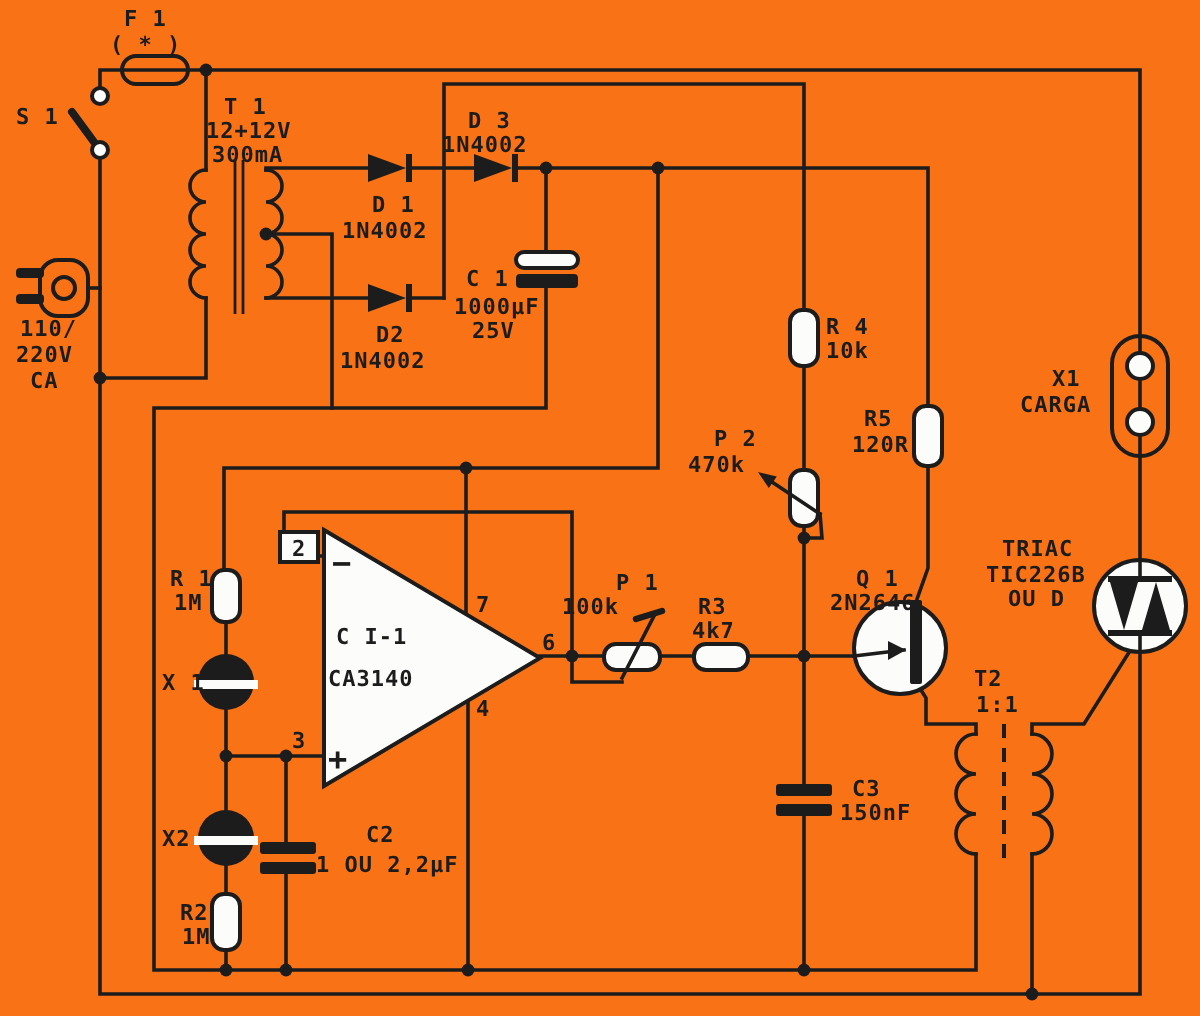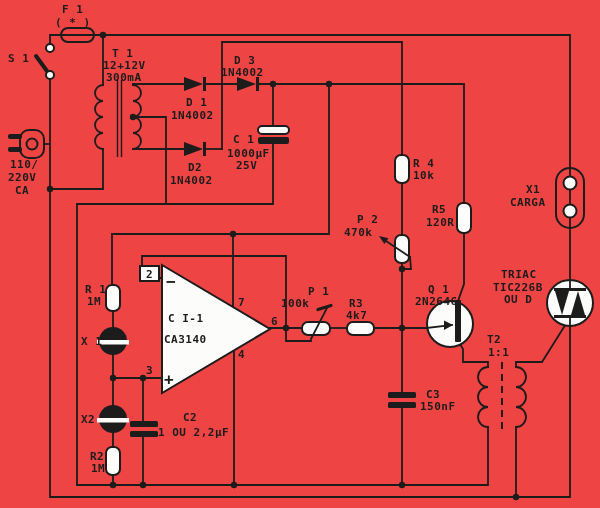--- a/index.html
+++ b/index.html
@@ -1,16 +1,16 @@
 <!DOCTYPE html>
 <html><head>
 <meta charset="utf-8">
 <style>
   html,body{margin:0;padding:0;background:#e8e8e4;}
-  .page{width:600px;height:508px;background:#ef4444;position:relative;overflow:hidden;
+  .page{width:600px;height:508px;background:#f97316;position:relative;overflow:hidden;
         font-family:"DejaVu Sans Mono","Liberation Mono",monospace;}
   svg{display:block;}
   svg text{font-family:"DejaVu Sans Mono","Liberation Mono",monospace;
            font-size:11px;fill:#1c1c1c;letter-spacing:0.5px;font-weight:bold;}
   svg text.big{font-size:16px;font-weight:bold;letter-spacing:0;}
   .wire{stroke:#1c1c1c;stroke-width:1.8;fill:none;stroke-linecap:square;}
   .thin{stroke:#1c1c1c;stroke-width:1.4;fill:none;}
   .comp{stroke:#1c1c1c;stroke-width:2;fill:#fcfcfa;}
   .open{stroke:#1c1c1c;stroke-width:2;fill:none;}
   .ink{fill:#1c1c1c;stroke:none;}

